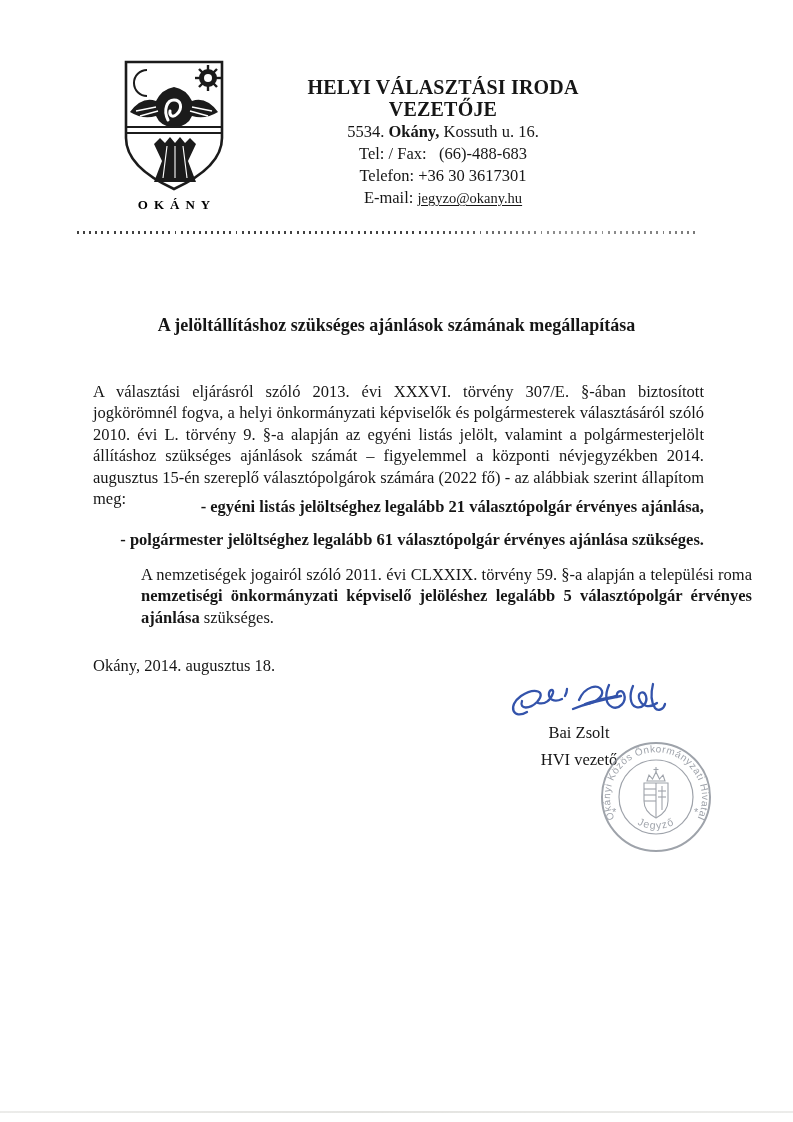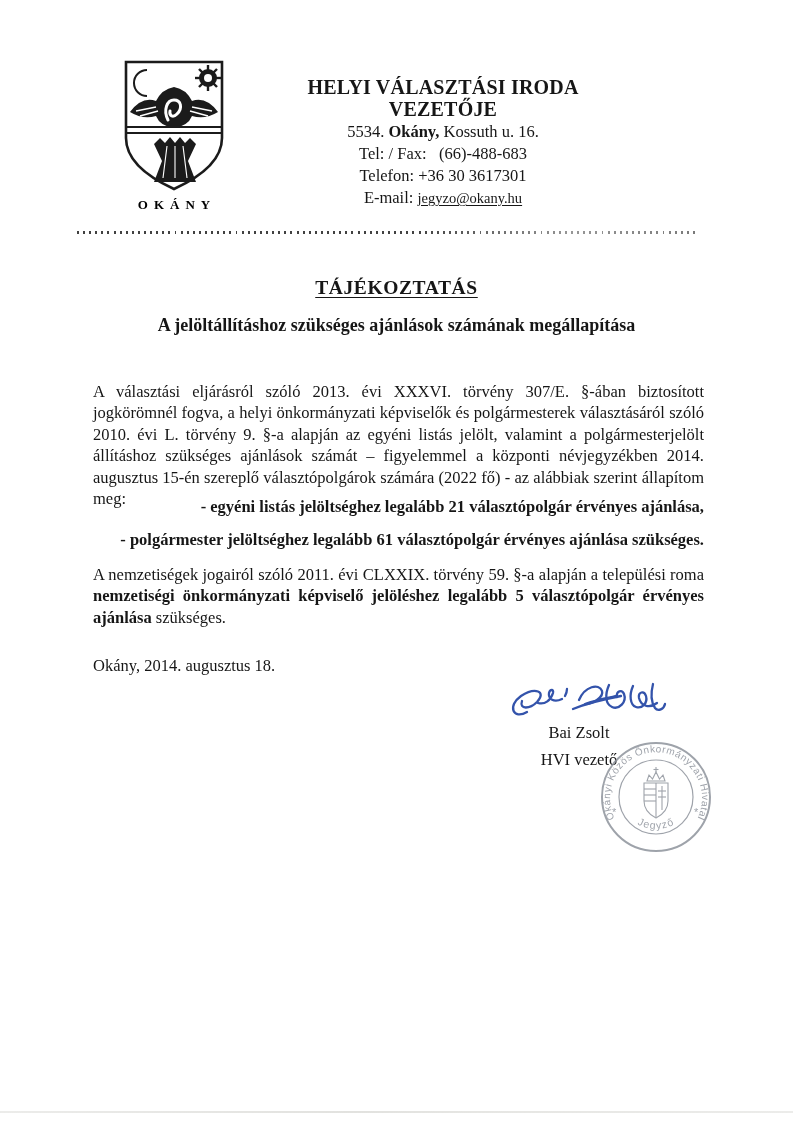--- a/index.html
+++ b/index.html
@@ -47,21 +47,21 @@
   }
   
   .body-par{
     position:absolute;left:93px;width:611px;
     font-size:16.5px;line-height:21.4px;text-align:justify;
   }
   .p1{top:381px;}
   .bullet{position:absolute;left:93px;width:611px;font-size:16.5px;font-weight:bold;text-align:right;}
   .b1{top:497px;}
   .b2{top:530px;}
-  .p3{top:564px;}
+  .p3{top:564px;margin-left:48px;}
   .date-line{position:absolute;left:93px;top:656px;font-size:16.5px;}
   
   .sig-svg{position:absolute;left:505px;top:676px;}
   .sig-name{position:absolute;left:498px;top:723px;width:162px;text-align:center;font-size:16.5px;}
   .sig-role{position:absolute;left:498px;top:742px;width:162px;text-align:center;font-size:16.5px;margin-top:8px;}
   
   .stamp{position:absolute;left:599px;top:740px;opacity:.85;}
   .stamp text{font-family:"Liberation Sans", sans-serif;}
   
   .scan-edge{
@@ -122,21 +122,20 @@
     <div class="org-line">HELYI VÁLASZTÁSI IRODA</div>
     <div class="org-line">VEZETŐJE</div>
     <div class="contact-line"><span>5534. </span><span class="bold">Okány,</span><span> Kossuth u. 16.</span></div>
     <div class="contact-line pre">Tel: / Fax:   (66)-488-683</div>
     <div class="contact-line">Telefon: +36 30 3617301</div>
     <div class="contact-line"><span>E-mail: </span><span class="email-value">jegyzo@okany.hu</span></div>
   </div>
 
   <div class="dotted-rule"></div>
 
-  <div class="doc-title">TÁJÉKOZTATÁS</div>
   <div class="doc-subtitle">A jelöltállításhoz szükséges ajánlások számának megállapítása</div>
 
   <div class="body-par p1">A választási eljárásról szóló 2013. évi XXXVI. törvény 307/E. §-ában biztosított jogkörömnél fogva, a helyi önkormányzati képviselők és polgármesterek választásáról szóló 2010. évi L. törvény 9. §-a alapján az egyéni listás jelölt, valamint a polgármesterjelölt állításhoz szükséges ajánlások számát – figyelemmel a központi névjegyzékben 2014. augusztus 15-én szereplő választópolgárok számára (2022 fő) - az alábbiak szerint állapítom meg:</div>
 
   <div class="bullet b1">- egyéni listás jelöltséghez legalább 21 választópolgár érvényes ajánlása,</div>
   <div class="bullet b2">- polgármester jelöltséghez legalább 61 választópolgár érvényes ajánlása szükséges.</div>
 
   <div class="body-par p3"><span>A nemzetiségek jogairól szóló 2011. évi CLXXIX. törvény 59. §-a alapján a települési roma </span><span class="bold">nemzetiségi önkormányzati képviselő jelöléshez legalább 5 választópolgár érvényes ajánlása</span><span> szükséges.</span></div>
 
   <div class="date-line">Okány, 2014. augusztus 18.</div>

